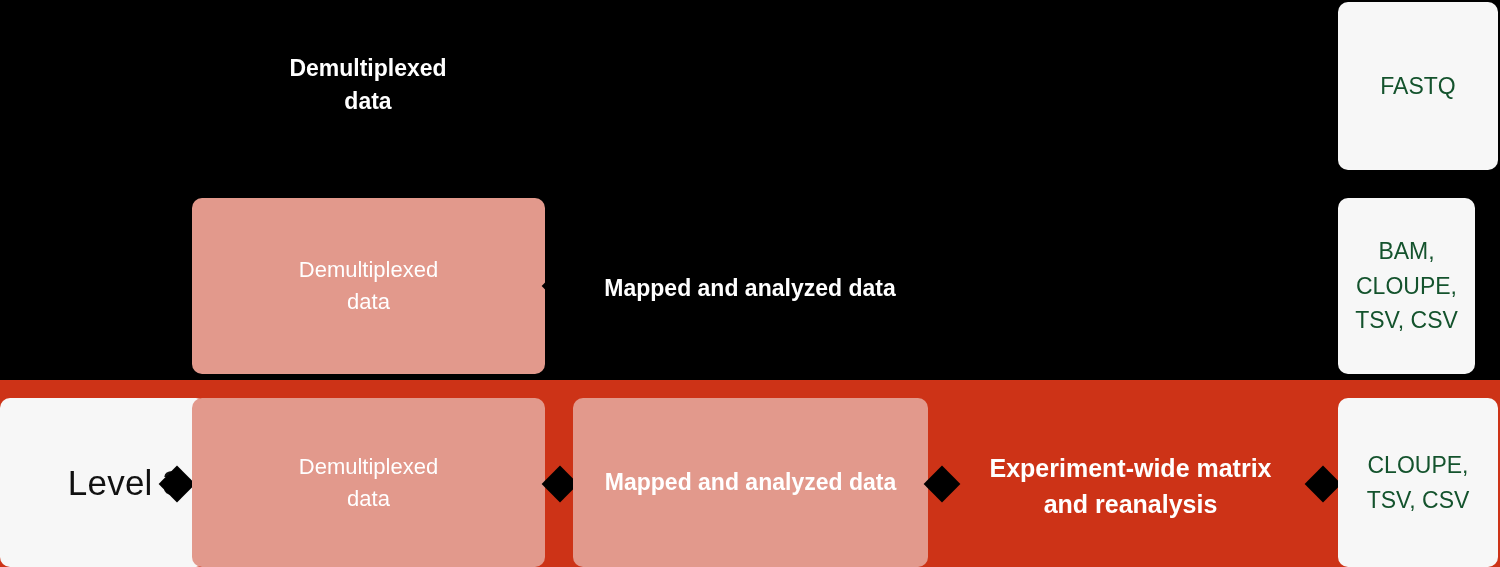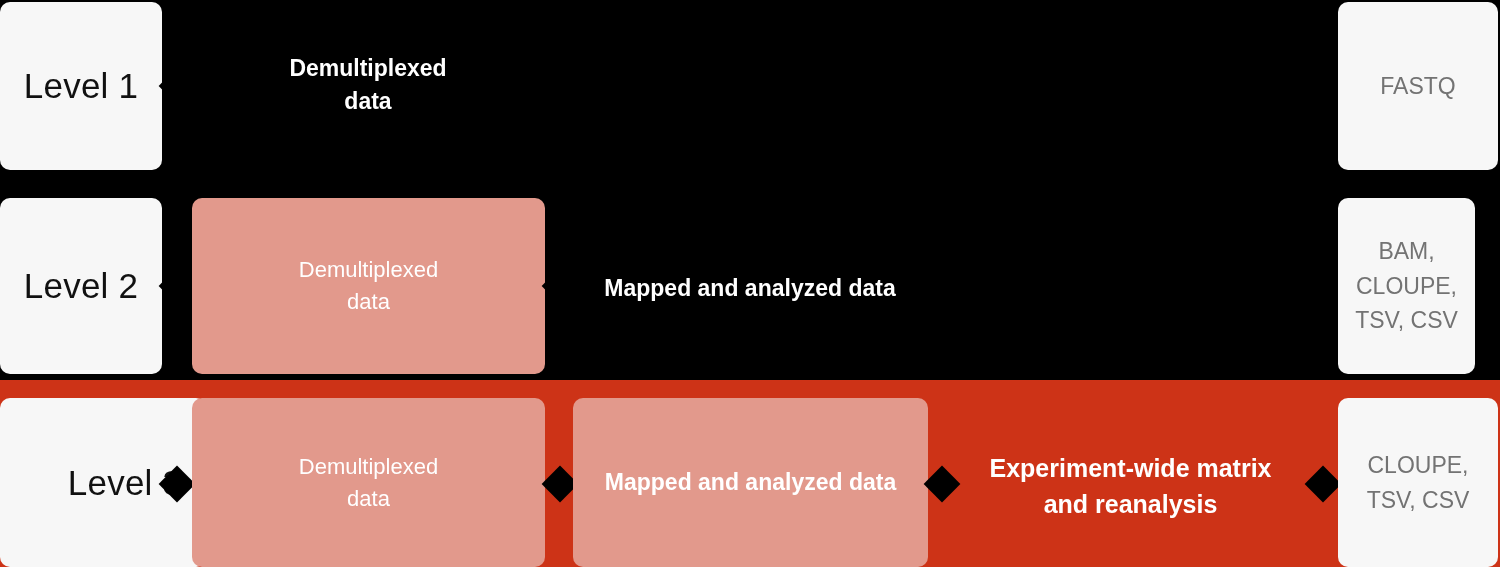--- a/index.html
+++ b/index.html
@@ -126,21 +126,21 @@
     color:#ffffff;
     font-size:22px;
     line-height:1.45;
   }
   .outbox{
     position:absolute;
     background:#f7f7f7;
     border-radius:10px;
     display:flex;align-items:center;justify-content:center;
     text-align:center;
-    color:#737373;
+    color:#14532d;
     font-size:23px;
     line-height:1.5;
   }
   .lbl{
     position:absolute;
     color:#ffffff;
     text-align:center;
     line-height:1.45;
     font-weight:bold;
   }
@@ -160,37 +160,31 @@
 
   <div class="band" id="band-row1"></div>
   <div class="band" id="band-row1b"></div>
   <div class="chev" id="chev-row1"></div>
 
   <div class="band" id="band-row2"></div>
   <div class="chev" id="chev-row2"></div>
 
   <div class="band" id="band-row3"></div>
 
-  <div class="levelbox" style="top:2px;height:168px;width:162px;">
-    <span>Level 1</span>
-  </div>
   <div class="diamond" style="left:164px;top:73px;"></div>
 
   <div class="lbl" style="left:193px;top:52px;width:350px;font-size:23px;">
     <span>Demultiplexed</span><br>
     <span>data</span>
   </div>
 
   <div class="outbox" style="left:1338px;top:2px;width:160px;height:168px;">
     <span>FASTQ</span>
   </div>
 
-  <div class="levelbox" style="top:198px;height:176px;width:162px;">
-    <span>Level 2</span>
-  </div>
   <div class="diamond" style="left:164px;top:273px;"></div>
 
   <div class="pinkbox" style="left:192px;top:198px;width:353px;height:176px;">
     <span>
       <span>Demultiplexed</span><br>
       <span>data</span>
     </span>
   </div>
 
   <div class="diamond" style="left:547px;top:273px;"></div>

